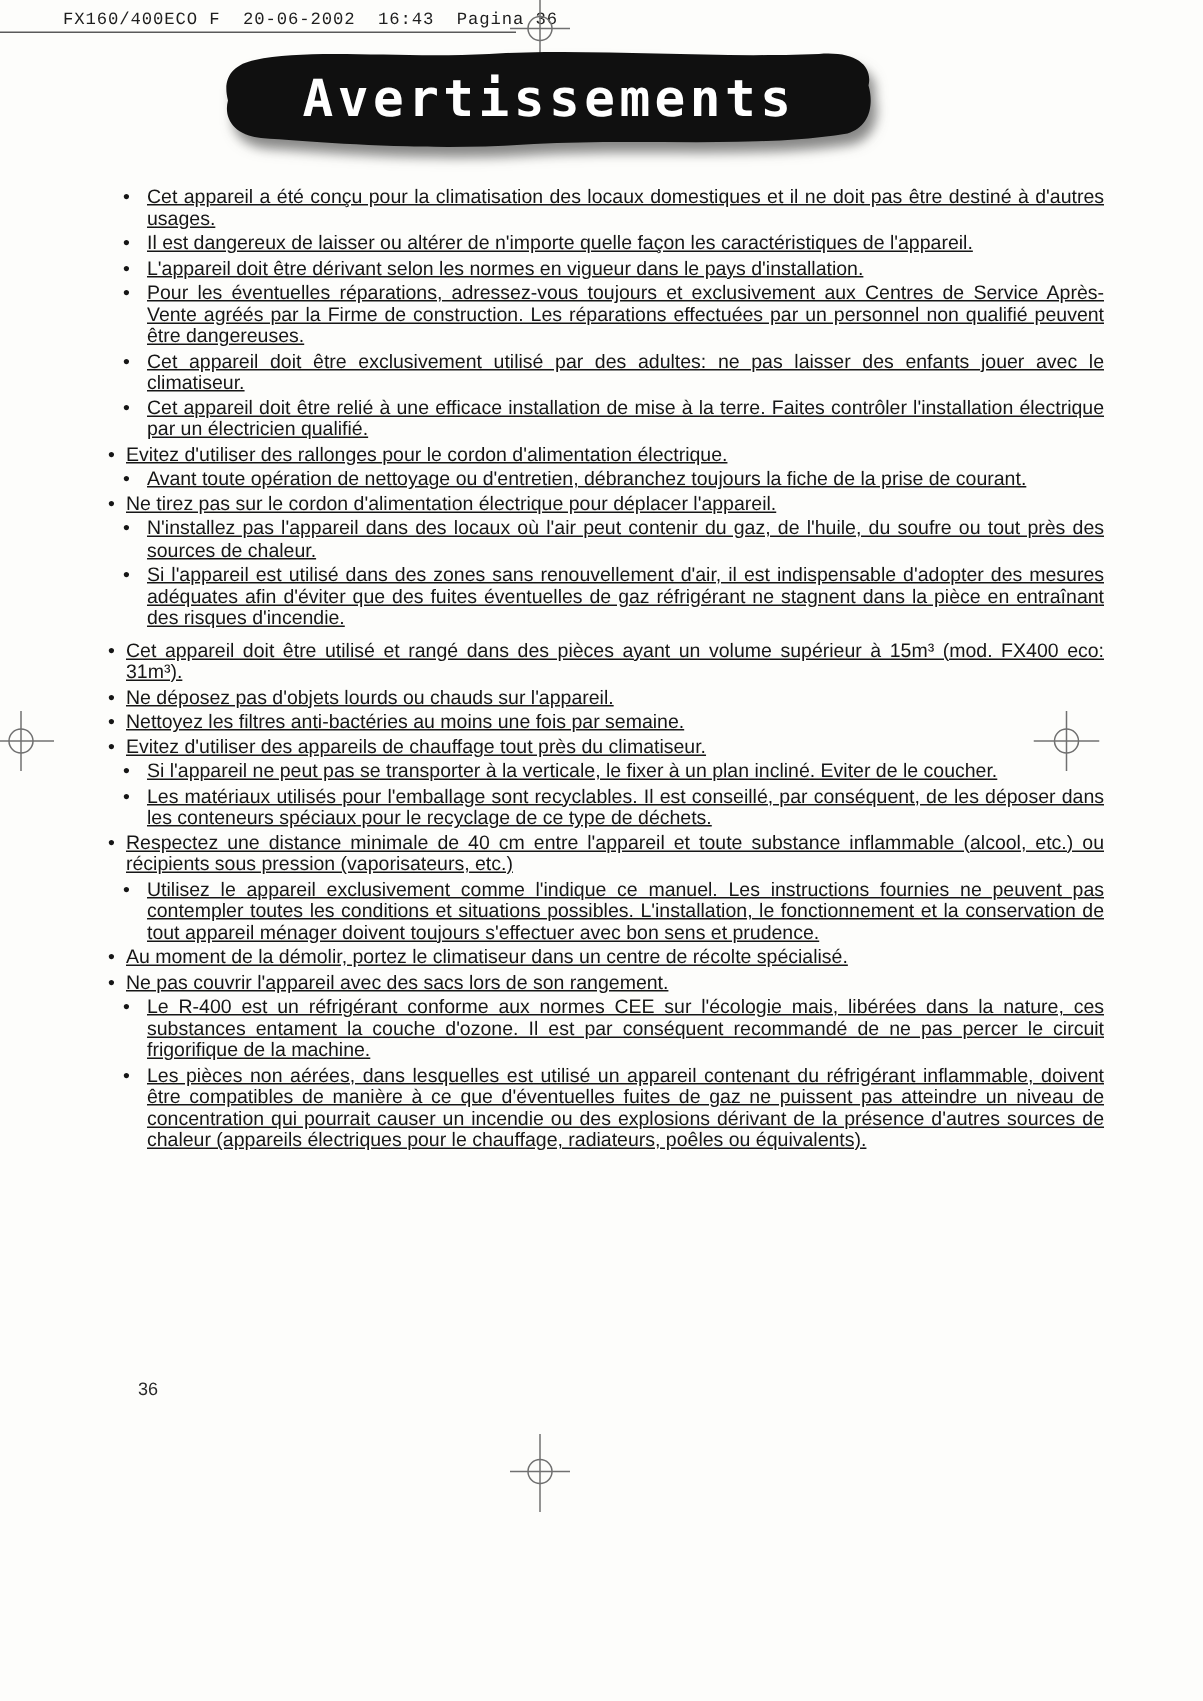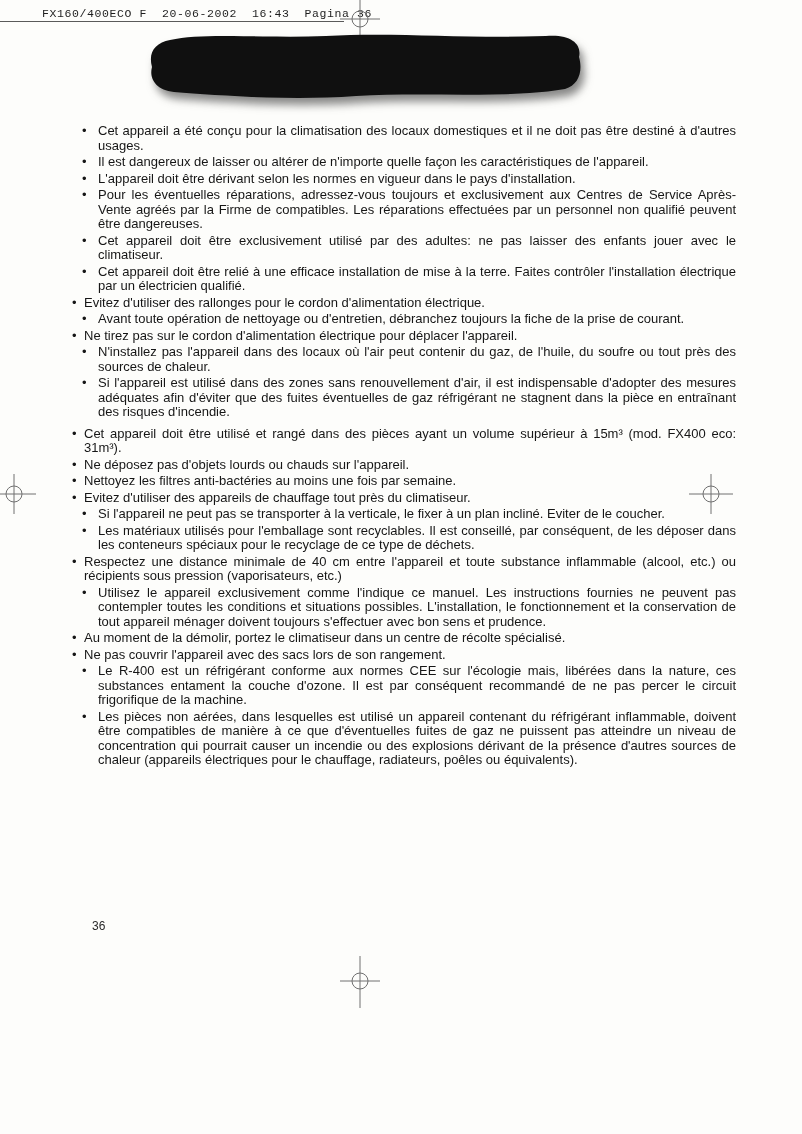--- a/index.html
+++ b/index.html
@@ -35,21 +35,21 @@
 
   .warning-list {
     position:absolute; top:124px; left:82px; width:654px;
     font-size:13px; line-height:14.5px;
   }
   .warning-item { display:flex; margin-bottom:2px; }
   .warning-item.outdent { margin-left:-10px; }
   .warning-item.gap-before { margin-top:7px; }
   .warning-item .bullet { flex:0 0 16px; }
   .warning-item.outdent .bullet { flex:0 0 12px; }
-  .warning-item .item-text { flex:1; text-align:justify; }
+  .warning-item .item-text { flex:1; text-align:justify;text-decoration:underline; }
 
   .page-number { position:absolute; left:92px; top:919px; font-size:12px; color:#2a2a2a; }
 </style>
 </head>
 <body>
 
 <div class="page">
 
   <div class="print-header">FX160/400ECO F  20-06-2002  16:43  Pagina 36</div>
   <div class="header-rule"></div>
@@ -83,38 +83,39 @@
       <path d="M 24,10
                C 60,2 120,9 180,6
                C 250,2 320,9 400,6
                C 425,4 436,14 433,27
                C 437,41 433,55 419,59
                C 360,69 280,62 210,66
                C 140,71 70,65 28,62
                C 9,60 3,48 6,37
                C 2,22 9,13 24,10 Z" fill="#101010"></path>
     </svg>
+    <span class="banner-text">Avertissements</span>
   </div>
 
   <div class="warning-list">
       <div class="warning-item">
         <span class="bullet">•</span>
         <span class="item-text">Cet appareil a été conçu pour la climatisation des locaux domestiques et il ne doit pas être destiné à d'autres usages.</span>
       </div>
       <div class="warning-item">
         <span class="bullet">•</span>
         <span class="item-text">Il est dangereux de laisser ou altérer de n'importe quelle façon les caractéristiques de l'appareil.</span>
       </div>
       <div class="warning-item">
         <span class="bullet">•</span>
         <span class="item-text">L'appareil doit être dérivant selon les normes en vigueur dans le pays d'installation.</span>
       </div>
       <div class="warning-item">
         <span class="bullet">•</span>
-        <span class="item-text">Pour les éventuelles réparations, adressez-vous toujours et exclusivement aux Centres de Service Après-Vente agréés par la Firme de compatibles. Les réparations effectuées par un personnel non qualifié peuvent être dangereuses.</span>
+        <span class="item-text">Pour les éventuelles réparations, adressez-vous toujours et exclusivement aux Centres de Service Après-Vente agréés par la Firme de construction. Les réparations effectuées par un personnel non qualifié peuvent être dangereuses.</span>
       </div>
       <div class="warning-item">
         <span class="bullet">•</span>
         <span class="item-text">Cet appareil doit être exclusivement utilisé par des adultes: ne pas laisser des enfants jouer avec le climatiseur.</span>
       </div>
       <div class="warning-item">
         <span class="bullet">•</span>
         <span class="item-text">Cet appareil doit être relié à une efficace installation de mise à la terre. Faites contrôler l'installation électrique par un électricien qualifié.</span>
       </div>
       <div class="warning-item outdent">

